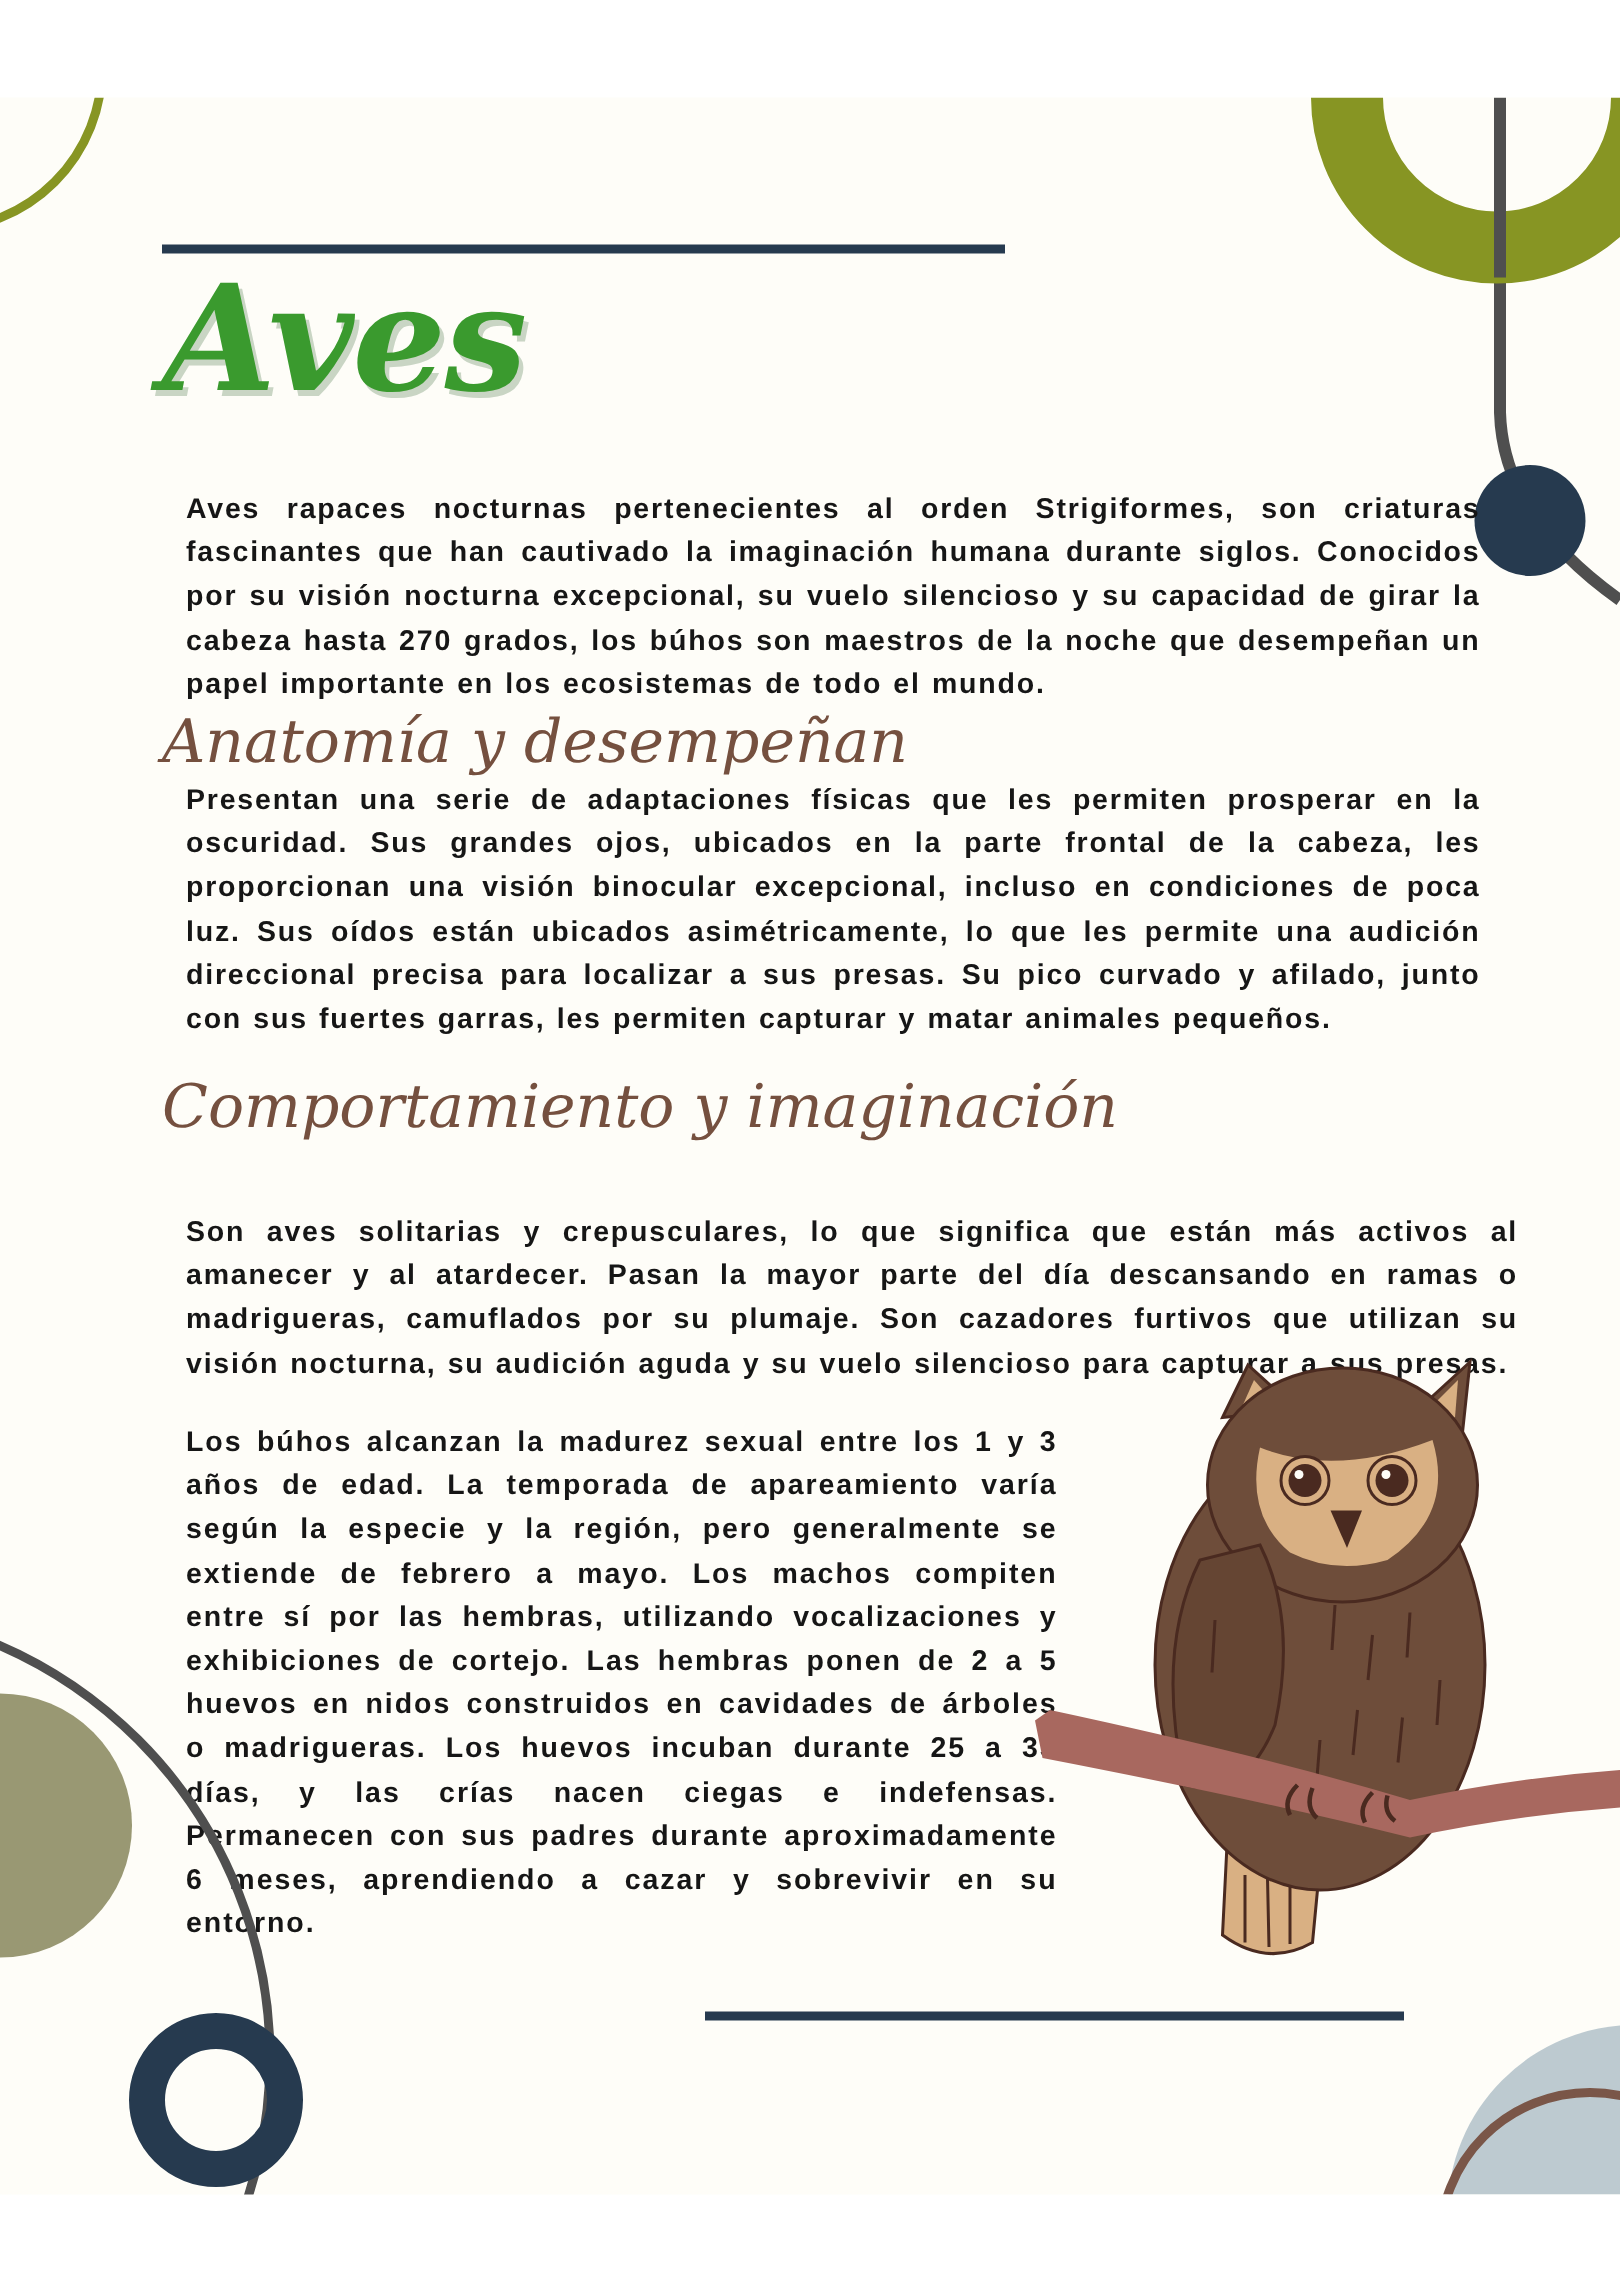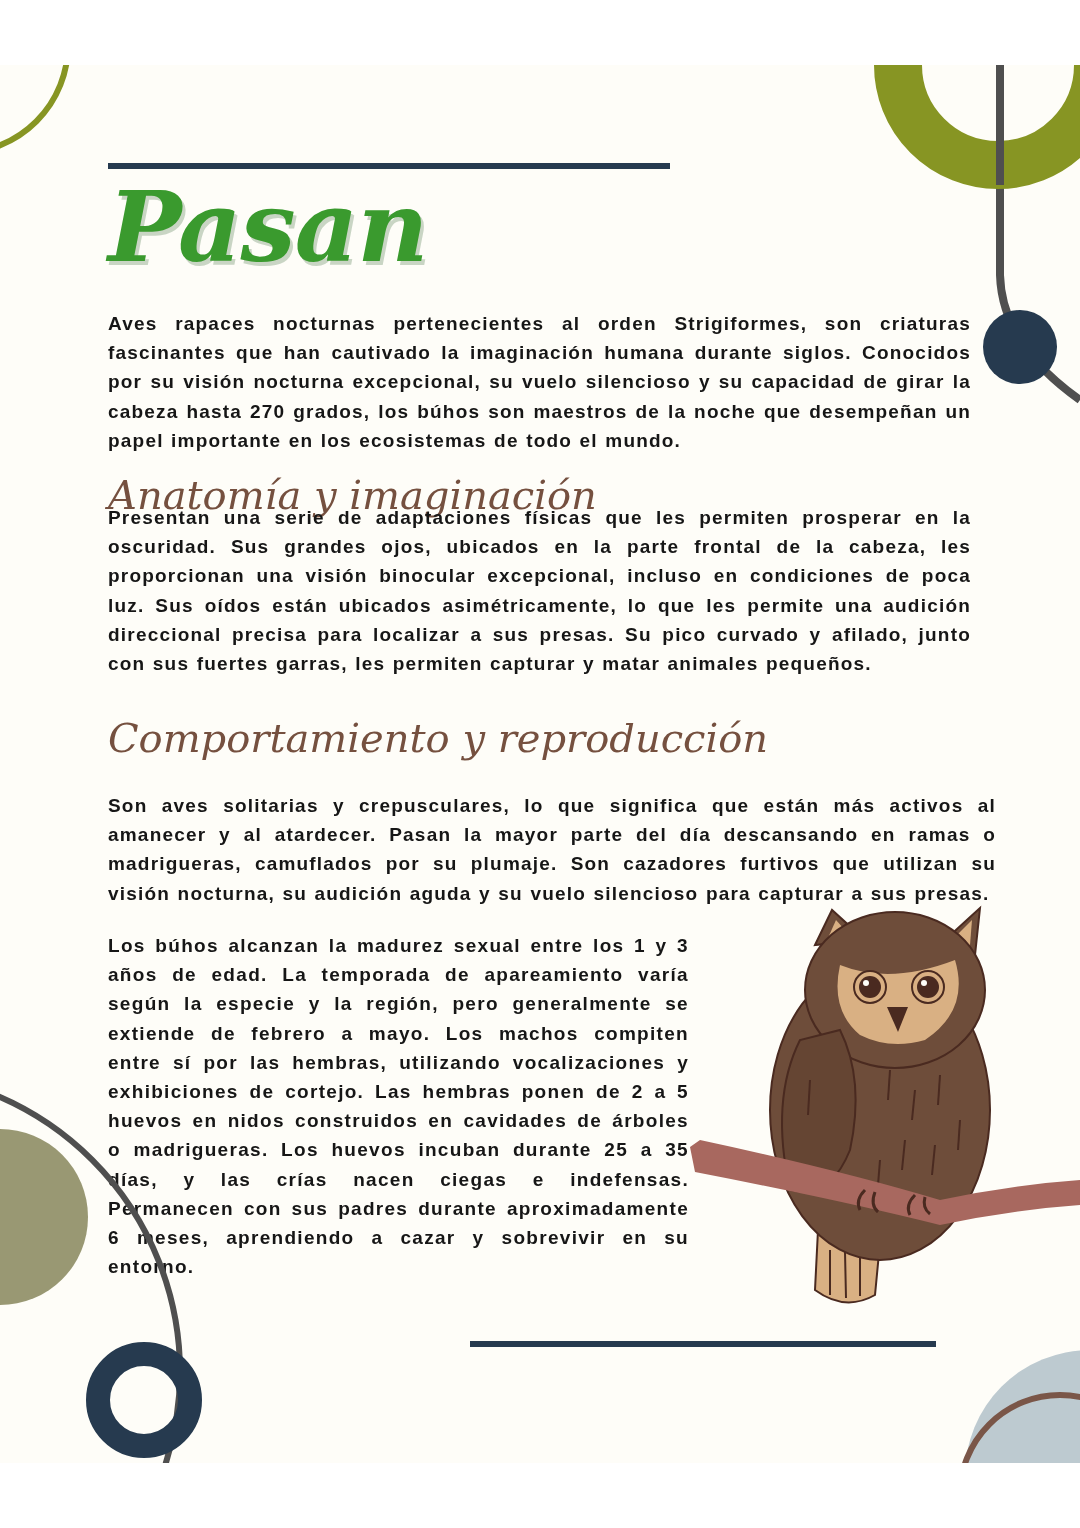--- a/index.html
+++ b/index.html
@@ -27,21 +27,21 @@
   }
   .heading {
     position: absolute; left: 108px; margin: 0;
     font-family: "DejaVu Serif", serif; font-style: italic; font-weight: normal;
     color: #75503f; line-height: 1;
   }
   .h-anat { top: 410px; font-size: 40px; }
   .h-comp { top: 653px; font-size: 40px; }
 
   .para {
-    position: absolute; margin: 0;
+    position: absolute; margin: 16px;
     font-family: "Liberation Sans", sans-serif; font-weight: bold;
     font-size: 19px; line-height: 29.2px; color: #161616;
     text-align: justify; letter-spacing: 1.2px; word-spacing: 1px;
   }
   .p-intro { left: 108px; top: 244px; width: 863px; }
   .p-anat  { left: 108px; top: 438px; width: 863px; }
   .p-comp  { left: 108px; top: 726px; width: 888px; }
   .p-repro { left: 108px; top: 866px; width: 581px; letter-spacing: 1.3px; }
 
   .owl { position: absolute; left: 690px; top: 835px; width: 390px; height: 412px; }
@@ -61,28 +61,28 @@
     <svg width="210" height="340">
       <path d="M 130 0 L 130 210 Q 132 280 210 335" fill="none" stroke="#4f4f4f" stroke-width="8"></path>
       <circle cx="128" cy="0" r="100" fill="none" stroke="#879523" stroke-width="48"></circle>
       <line x1="130" y1="0" x2="130" y2="120" stroke="#4f4f4f" stroke-width="8"></line>
       <circle cx="150" cy="282" r="37" fill="#263a4f"></circle>
     </svg>
   </div>
 
   <div class="rule" style="left:108px;top:98px;width:562px;"></div>
 
-  <h1 class="title">Pasan</h1>
+  <h1 class="title">Aves</h1>
 
   <p class="para p-intro">Aves rapaces nocturnas pertenecientes al orden Strigiformes, son criaturas fascinantes que han cautivado la imaginación humana durante siglos. Conocidos por su visión nocturna excepcional, su vuelo silencioso y su capacidad de girar la cabeza hasta 270 grados, los búhos son maestros de la noche que desempeñan un papel importante en los ecosistemas de todo el mundo.</p>
 
-  <h2 class="heading h-anat">Anatomía y imaginación</h2>
+  <h2 class="heading h-anat">Anatomía y desempeñan</h2>
   <p class="para p-anat">Presentan una serie de adaptaciones físicas que les permiten prosperar en la oscuridad. Sus grandes ojos, ubicados en la parte frontal de la cabeza, les proporcionan una visión binocular excepcional, incluso en condiciones de poca luz. Sus oídos están ubicados asimétricamente, lo que les permite una audición direccional precisa para localizar a sus presas. Su pico curvado y afilado, junto con sus fuertes garras, les permiten capturar y matar animales pequeños.</p>
 
-  <h2 class="heading h-comp">Comportamiento y reproducción</h2>
+  <h2 class="heading h-comp">Comportamiento y imaginación</h2>
   <p class="para p-comp">Son aves solitarias y crepusculares, lo que significa que están más activos al amanecer y al atardecer. Pasan la mayor parte del día descansando en ramas o madrigueras, camuflados por su plumaje. Son cazadores furtivos que utilizan su visión nocturna, su audición aguda y su vuelo silencioso para capturar a sus presas.</p>
   <p class="para p-repro">Los búhos alcanzan la madurez sexual entre los 1 y 3 años de edad. La temporada de apareamiento varía según la especie y la región, pero generalmente se extiende de febrero a mayo. Los machos compiten entre sí por las hembras, utilizando vocalizaciones y exhibiciones de cortejo. Las hembras ponen de 2 a 5 huevos en nidos construidos en cavidades de árboles o madrigueras. Los huevos incuban durante 25 a 35 días, y las crías nacen ciegas e indefensas. Permanecen con sus padres durante aproximadamente 6 meses, aprendiendo a cazar y sobrevivir en su entorno.</p>
 
   <div class="owl">
     <svg width="390" height="412" viewBox="0 0 390 412">
 
       <path d="M 130 290 L 125 390 Q 155 412 185 395 L 195 290 Z" fill="#d9b083" stroke="#4a2a20" stroke-width="2"></path>
       <path d="M 140 350 L 140 395 M 155 352 L 156 398 M 170 350 L 170 396" stroke="#4a2a20" stroke-width="2"></path>
 
       <ellipse cx="190" cy="210" rx="110" ry="150" fill="#6e4d3a" stroke="#4a2a20" stroke-width="2"></ellipse>

